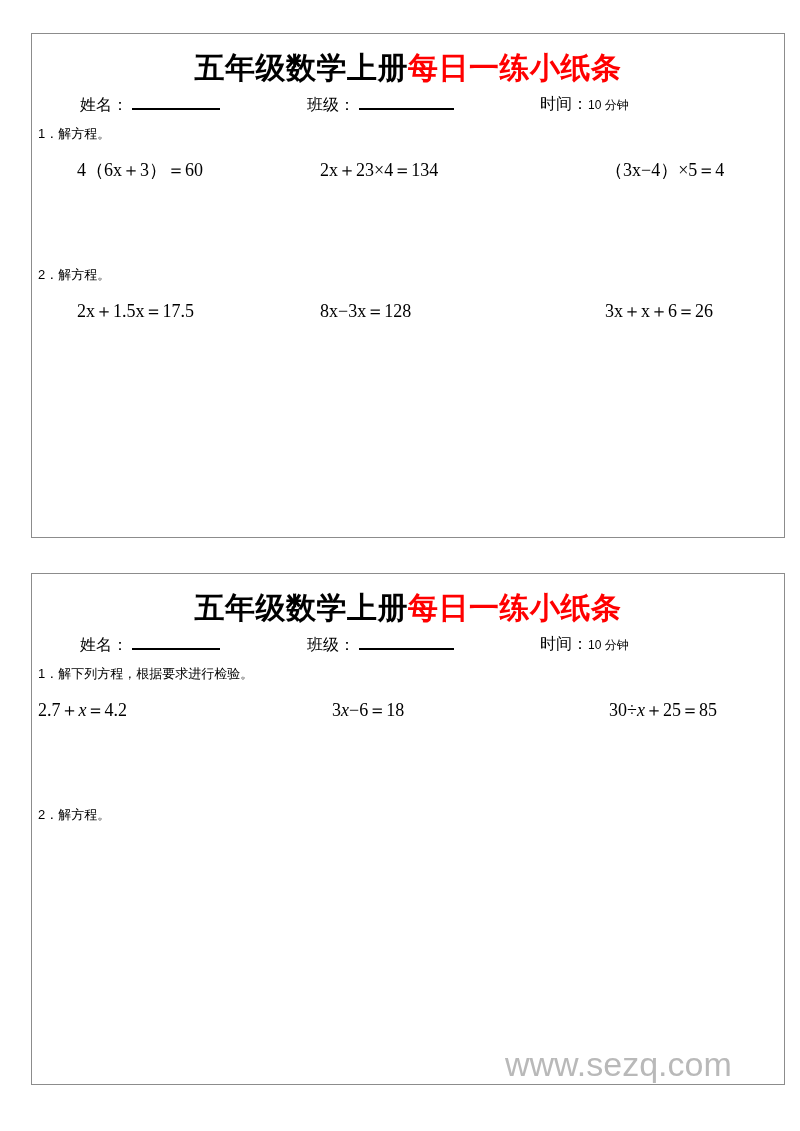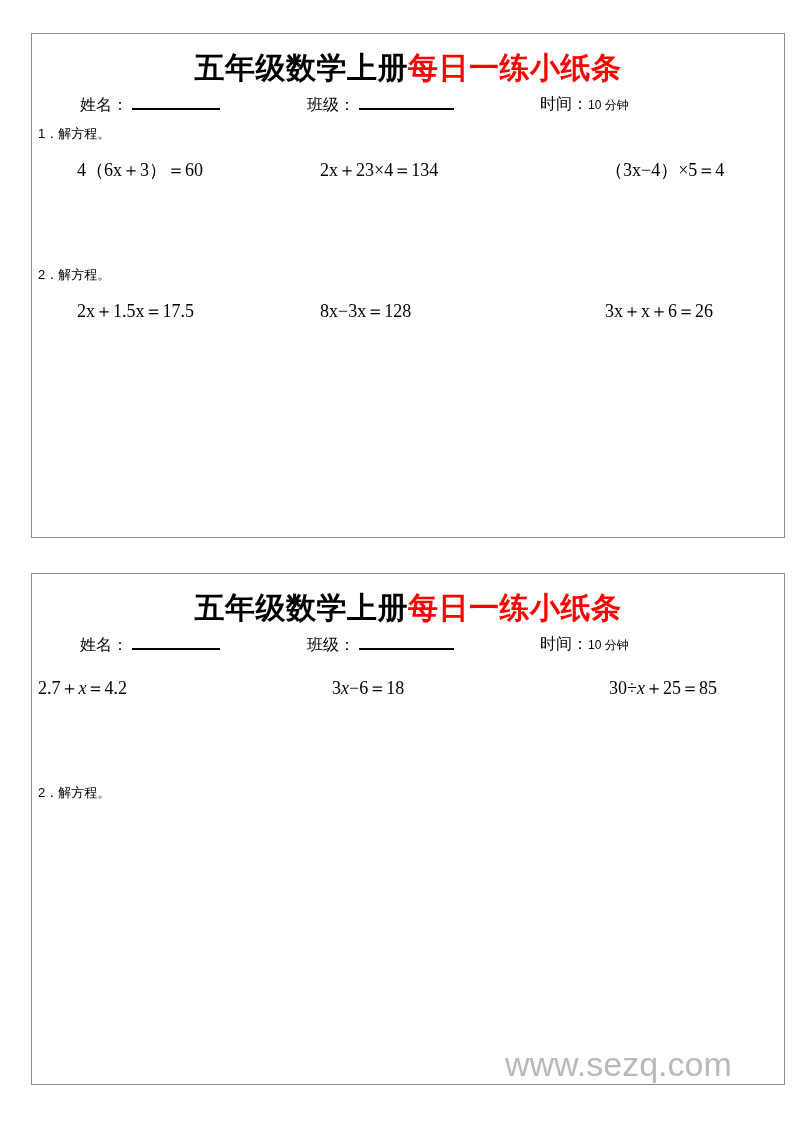--- a/index.html
+++ b/index.html
@@ -195,20 +195,21 @@
       <div class="meta-field meta-class">
         <span class="meta-label">班级：</span>
         <span class="meta-blank blank-class"></span>
       </div>
       <div class="meta-field meta-time">
         <span class="meta-label">时间：</span>
         <span class="meta-value">10 分钟</span>
       </div>
     </div>
 
+    <div class="q-head">1．解下列方程，根据要求进行检验。</div>
     <div class="gap-head"></div>
     <div class="eq-row">
       <span class="eq c2r1-a">
         <span>2.7＋</span><span class="ital">x</span><span>＝4.2</span>
       </span>
       <span class="eq c2r1-b">
         <span>3</span><span class="ital">x</span><span>−6＝18</span>
       </span>
       <span class="eq c2r1-c">
         <span>30÷</span><span class="ital">x</span><span>＋25＝85</span>

